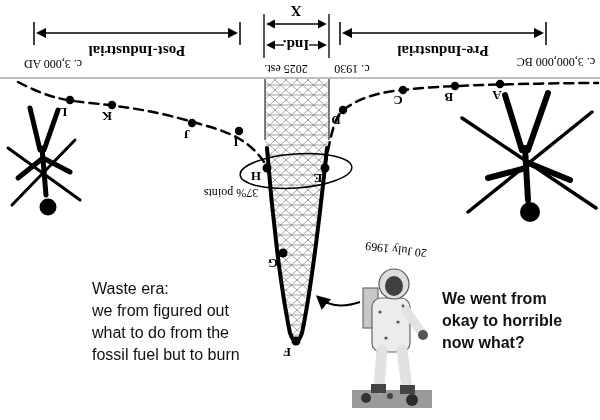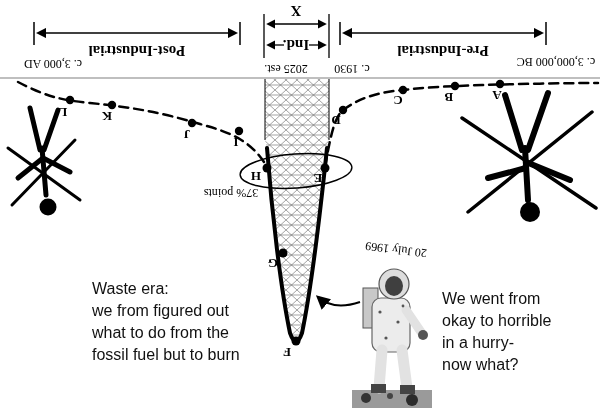--- a/index.html
+++ b/index.html
@@ -6,21 +6,21 @@
   .stage{position:relative;width:600px;height:420px;background:#fff;overflow:hidden;
          font-family:"Liberation Sans",sans-serif;}
   .stage svg{position:absolute;left:0;top:0;}
   text{fill:#000;}
   .era-label{font-family:"Liberation Serif",serif;font-weight:bold;font-size:15px;}
   .date-label{font-family:"Liberation Serif",serif;font-size:12px;}
   .pt-label{font-family:"Liberation Serif",serif;font-weight:bold;font-size:13px;}
   .small-note{font-family:"Liberation Serif",serif;font-size:12px;}
   .note-block{position:absolute;color:#111;font-size:16px;line-height:22px;}
   .note-waste{left:92px;top:278px;width:200px;}
-  .note-hurry{left:442px;top:288px;width:150px;}
+  .note-hurry{left:442px;top:288px;width:150px;font-weight:bold;}
   .ln{white-space:nowrap;}
 </style>
 </head>
 <body>
 
 <div class="stage">
   <svg width="600" height="420" viewBox="0 0 600 420">
     <defs>
       <marker id="ah" viewBox="0 0 10 10" refX="8" refY="5" markerWidth="7" markerHeight="7" orient="auto-start-reverse">
         <path d="M0,0 L10,5 L0,10 z" fill="#000"></path>
@@ -155,16 +155,15 @@
 
   <div class="note-block note-waste">
     <div class="ln">Waste era:</div>
     <div class="ln">we from figured out</div>
     <div class="ln">what to do from the</div>
     <div class="ln">fossil fuel but to burn</div>
   </div>
   <div class="note-block note-hurry">
     <div class="ln">We went from</div>
     <div class="ln">okay to horrible</div>
-    <div class="ln">in a hurry-</div>
     <div class="ln">now what?</div>
   </div>
 </div>
 
 </body></html>

